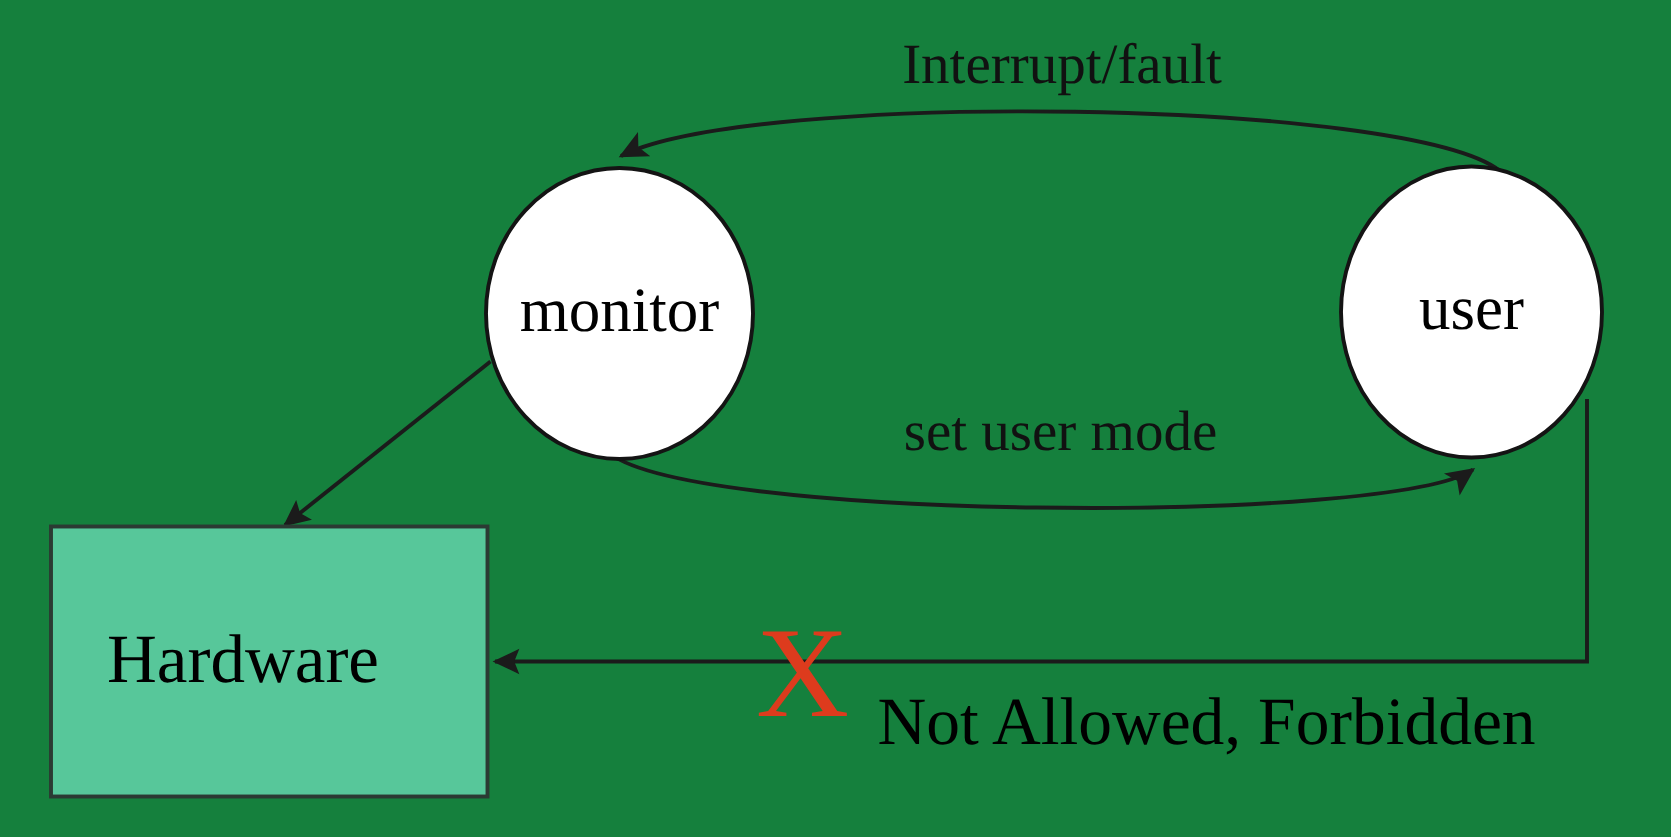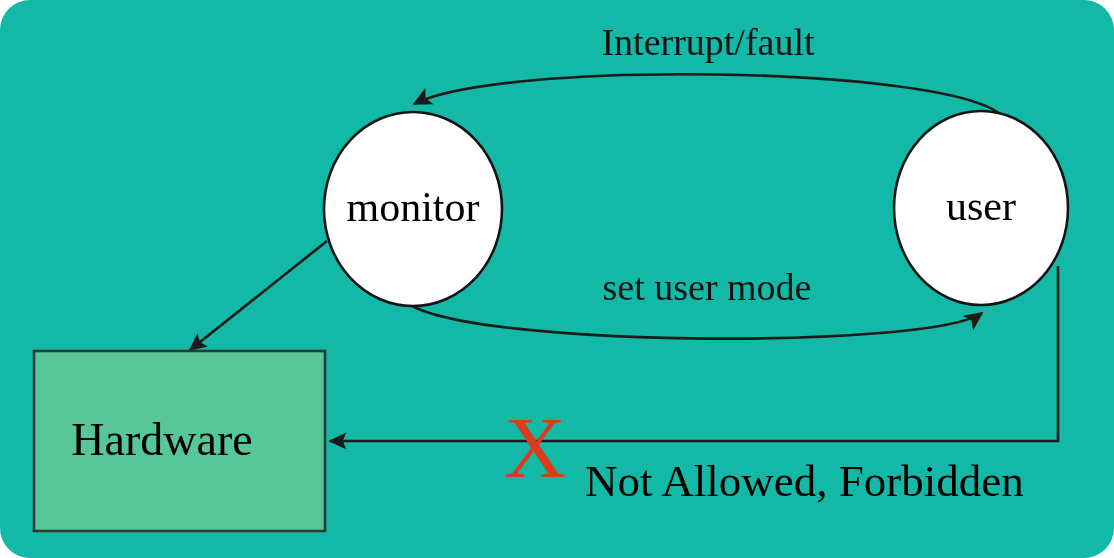--- a/index.html
+++ b/index.html
@@ -8,23 +8,22 @@
     padding: 0;
     background: #ffffff;
   }
   body {
     font-family: "Liberation Serif", "DejaVu Serif", serif;
   }
   #canvas {
     position: relative;
     width: 1114px;
     height: 558px;
-    background: #14b8a6;
+    background: #15803d;
     overflow: hidden;
-    border-radius: 30px;
   }
   #diagram-svg {
     position: absolute;
     left: 0;
     top: 0;
     width: 1114px;
     height: 558px;
   }
   .node-label {
     font-family: "Liberation Serif", "DejaVu Serif", serif;

